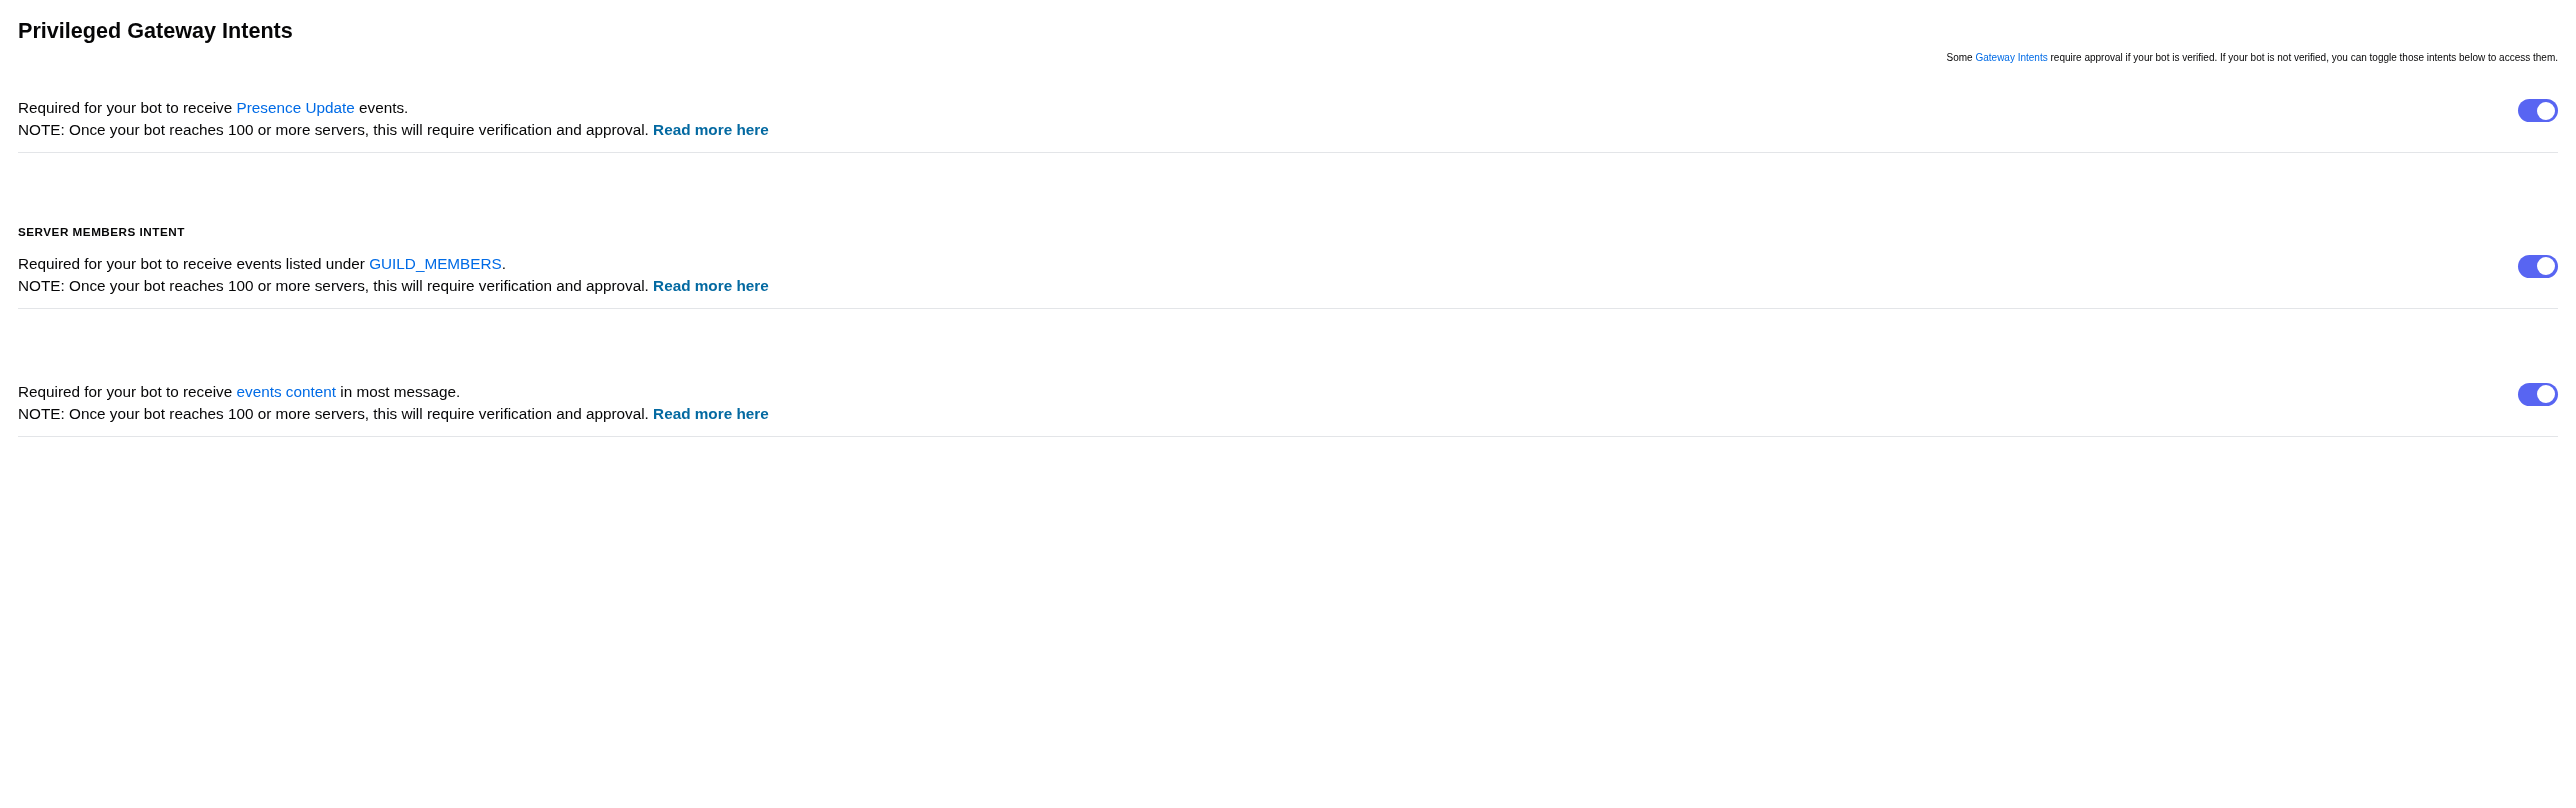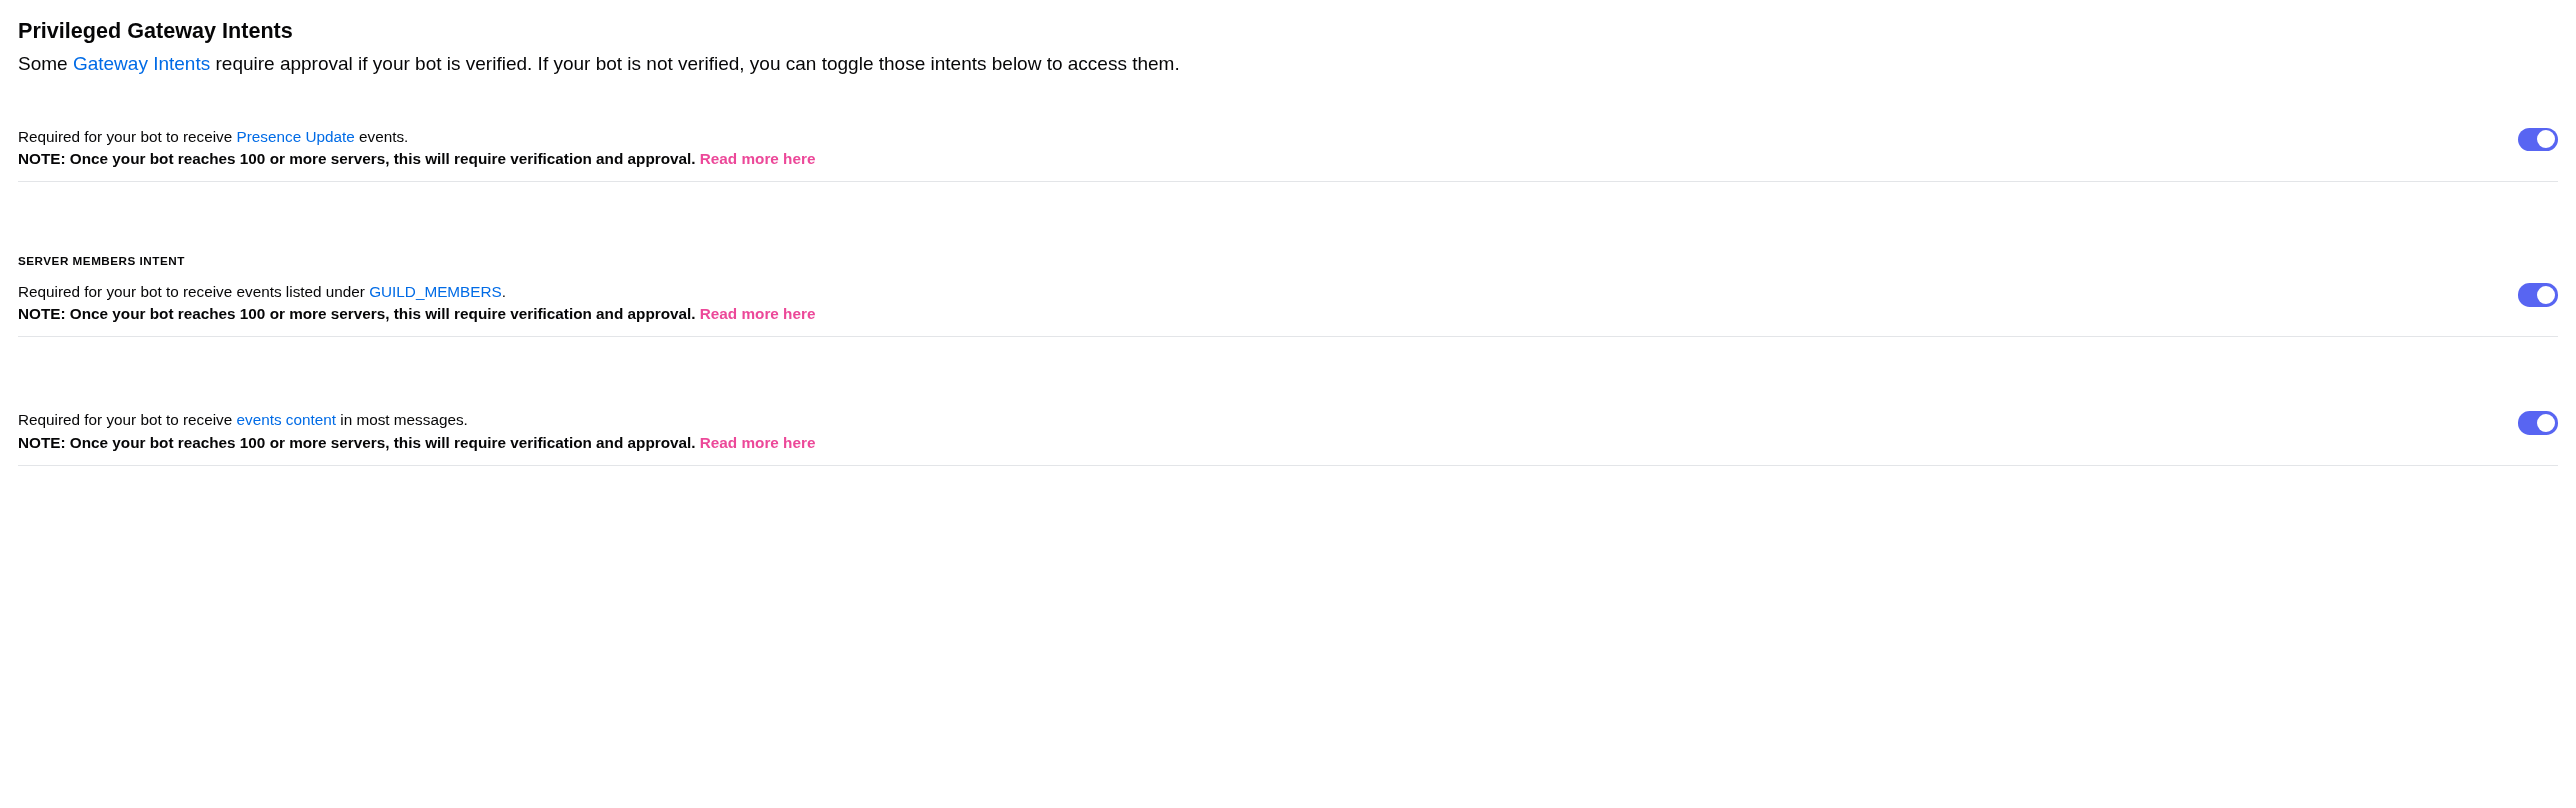--- a/index.html
+++ b/index.html
@@ -16,24 +16,25 @@
     .container {
       max-width: 2576px;
     }
     .section-title {
       font-size: 21.6px;
       font-weight: 700;
       color: #060607;
       margin-bottom: 7.2px;
     }
     .section-description {
-      font-size: 19px;
+      font-size: 10px;
       color: #060607;
-      margin-bottom: 48px;
+      margin-bottom: 32px;
       line-height: 1.4;
+      text-align: right;
     }
     .link {
       color: #006be6;
       text-decoration: none;
       cursor: pointer;
     }
     .intent-block {
       margin-bottom: 72px;
     }
     .intent-header {
@@ -55,24 +56,24 @@
     .intent-text {
       flex: 1;
       font-size: 15.3px;
       line-height: 1.45;
       color: #060607;
     }
     .intent-required {
       font-weight: 400;
     }
     .intent-note {
-      font-weight: 700;
+      font-weight: 400;
     }
     .bold-link {
-      color: #ec4899;
+      color: #0369a1;
       font-weight: 700;
       text-decoration: none;
       cursor: pointer;
     }
     .toggle {
       width: 40px;
       height: 23.5px;
       background: #5865f2;
       border-radius: 11.7px;
       position: relative;
@@ -120,21 +121,21 @@
       </div>
       <div class="toggle">
         <div class="toggle-knob"></div>
       </div>
     </div>
   </div>
 
   <div class="intent-block">
     <div class="intent-row">
       <div class="intent-text">
-        <span class="intent-required">Required for your bot to receive </span><a class="link">events content</a><span class="intent-required"> in most messages.</span><br>
+        <span class="intent-required">Required for your bot to receive </span><a class="link">events content</a><span class="intent-required"> in most message.</span><br>
         <span class="intent-note">NOTE: Once your bot reaches 100 or more servers, this will require verification and approval. </span><a class="bold-link">Read more here</a>
       </div>
       <div class="toggle">
         <div class="toggle-knob"></div>
       </div>
     </div>
   </div>
 </div>
 
 

